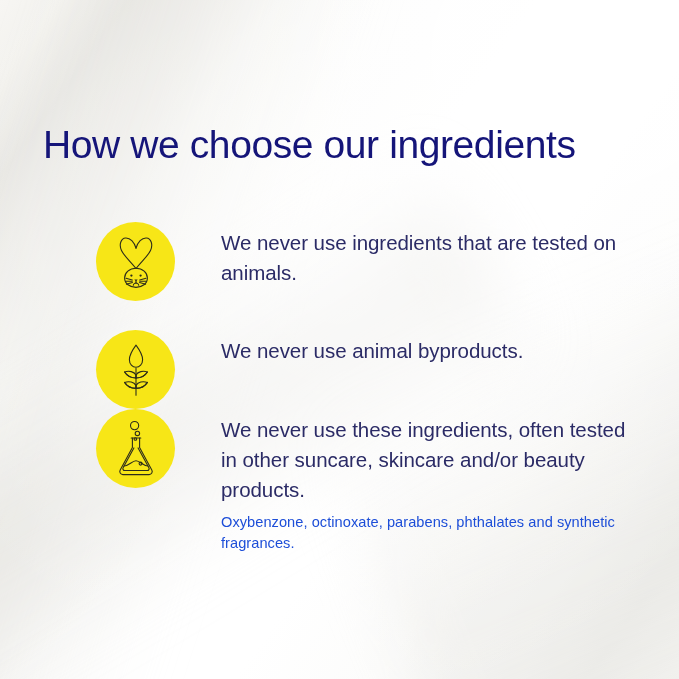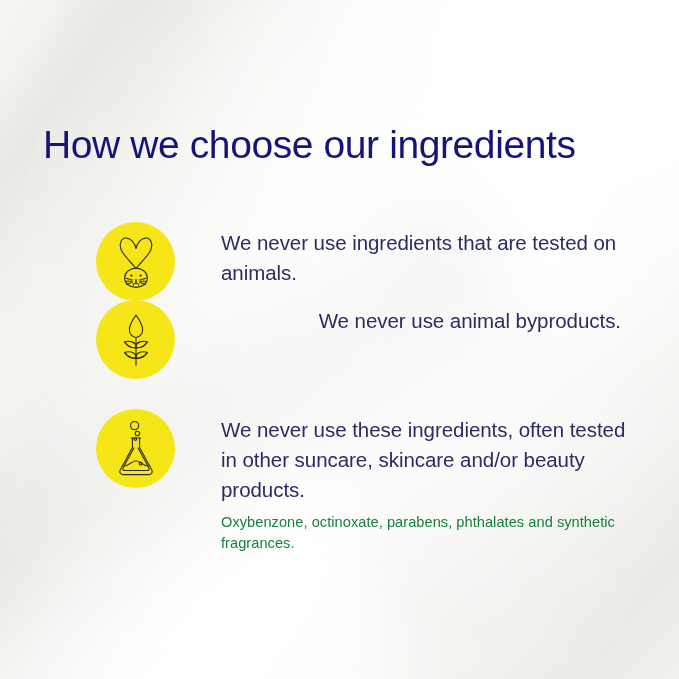--- a/index.html
+++ b/index.html
@@ -109,21 +109,21 @@
     width: 679px;
   }
 
   .claim-row {
     position: absolute;
     display: flex;
     align-items: flex-start;
     gap: 22px;
   }
   .claim-row[data-row="0"] { left: 96px; top: 222px; }
-  .claim-row[data-row="1"] { left: 96px; top: 300px; text-align: right; }
+  .claim-row[data-row="1"] { left: 96px; top: 330px; }
   .claim-row[data-row="2"] { left: 96px; top: 409px; }
 
   .icon-badge {
     width: 79px;
     height: 79px;
     border-radius: 50%;
     background: #f7e617;
     flex: 0 0 79px;
     display: flex;
     align-items: center;
@@ -143,21 +143,21 @@
     color: #2b2b66;
     font-weight: 400;
     letter-spacing: -0.05px;
   }
   .claim-row[data-row="2"] .claim-text-wrap { width: 410px; }
 
   .claim-subtext {
     margin-top: 7px;
     font-size: 14.6px;
     line-height: 21px;
-    color: #15803d;
+    color: #1d4ed8;
     font-weight: 400;
     letter-spacing: 0.05px;
   }
 </style>
 </head>
 <body>
 
 <div id="bg-texture"></div>
 <div id="bg-fold-left"></div>
 <div id="bg-fold-bottom"></div>

